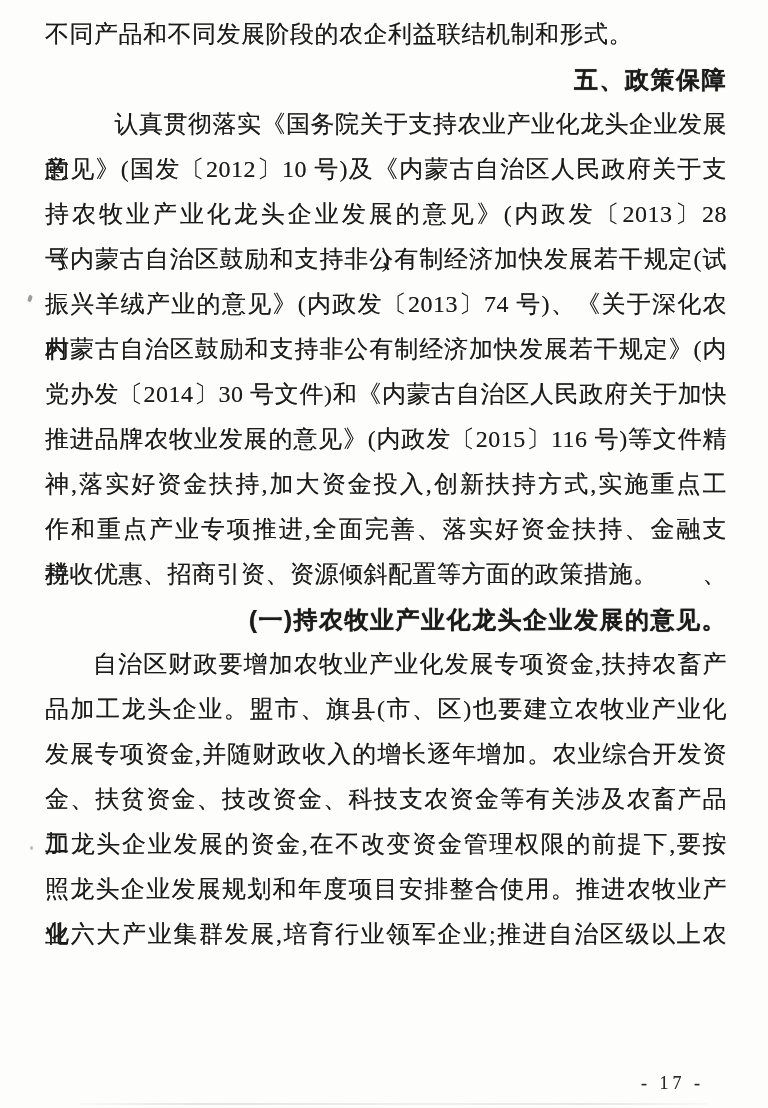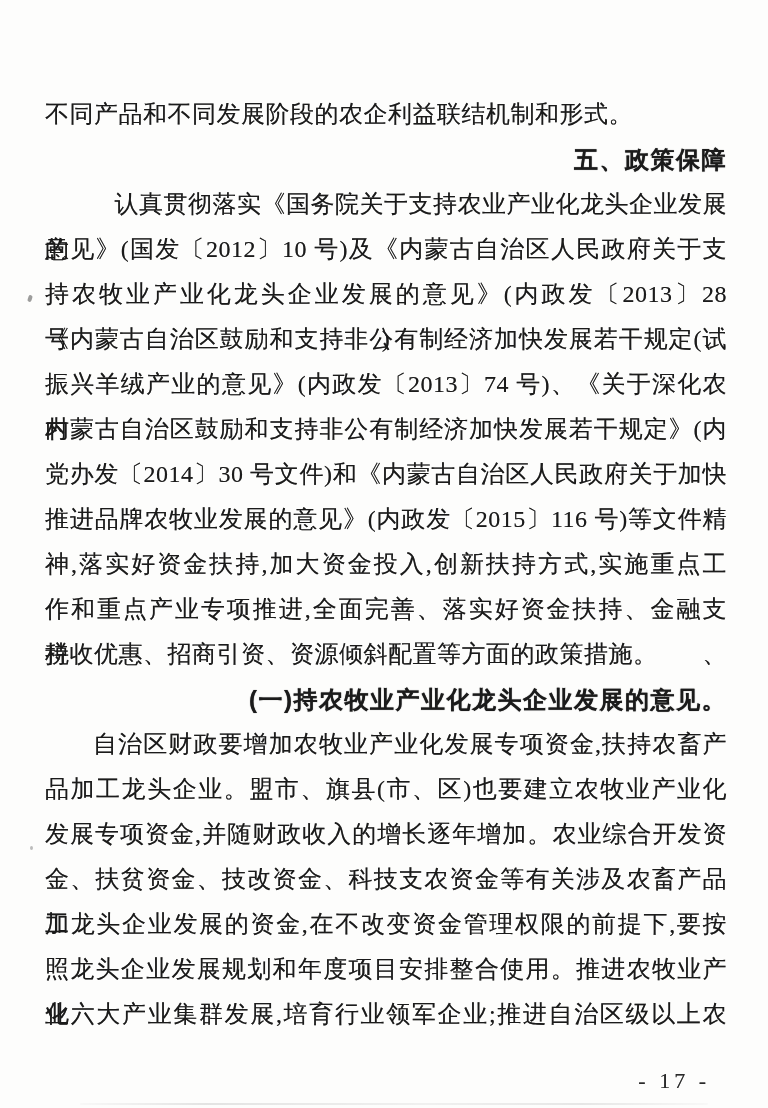--- a/index.html
+++ b/index.html
@@ -11,23 +11,22 @@
     height: 1108px;
     background: #fdfdfc;
     position: relative;
     overflow: hidden;
     font-family: "Liberation Serif", "DejaVu Serif", serif;
     color: #1b1b1b;
   }
   .page {
     position: absolute;
     inset: 0;
-    padding: 44px 41px 0 45px;
+    padding: 12px 41px 0 45px;
     box-sizing: border-box;
-    margin-top: 48px;
   }
   .line {
     font-size: 24px;
     line-height: 45px;
     height: 45px;
     letter-spacing: 0.5px;
     white-space: normal;
     text-shadow: 0 0 0.6px rgba(20,20,20,0.55);
   }
   .fill {
@@ -39,23 +38,23 @@
     text-align: right;
   }
   .bold {
     font-weight: 700;
     font-family: "Liberation Sans", "DejaVu Sans", sans-serif;
     letter-spacing: 1.5px;
     text-shadow: 0 0 0.8px rgba(10,10,10,0.8);
   }
   .pageno {
     position: absolute;
-    right: 58px;
+    right: 64px;
     bottom: 14px;
-    font-size: 22px;
+    font-size: 18px;
     letter-spacing: 4px;
     color: #2a2a2a;
     text-shadow: 0 0 0.5px rgba(30,30,30,0.5);
   }
   
   .scan-streak {
     position: absolute;
     bottom: 3px;
     left: 80px;
     right: 60px;

